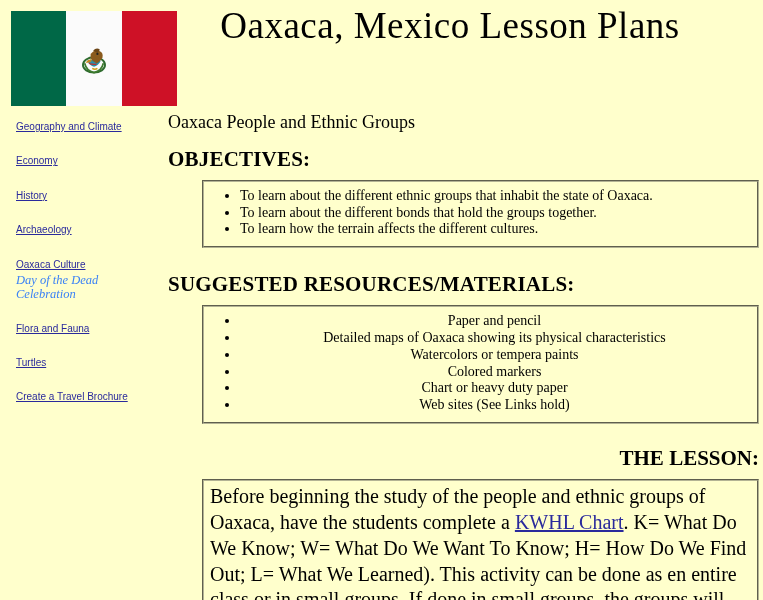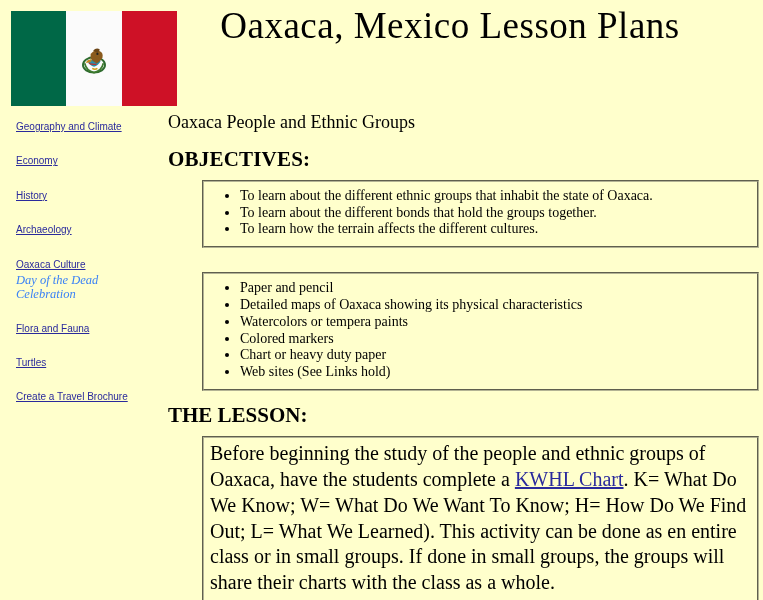--- a/index.html
+++ b/index.html
@@ -99,21 +99,21 @@
     margin: 5px 0 14px 0;
     line-height: 1.1;
     font-weight: normal;
   }
   .section-heading {
     font-size: 21px;
     font-weight: bold;
     margin: 8px 0 8px 0;
     letter-spacing: 0.2px;
   }
-  .section-heading.lesson { letter-spacing: 0px; }
+  .section-heading.lesson { letter-spacing: 0px; text-align: right; }
   .panel {
     border: 2px groove #b3b394;
     background: #ffffcc;
     margin: 0 0 26px 34px;
     padding: 6px 8px 8px 8px;
     box-sizing: border-box;
   }
   .panel ul {
     margin: 0;
     padding: 0 0 0 28px;
@@ -131,21 +131,21 @@
     margin: 0;
     font-size: 20px;
     line-height: 1.29;
   }
   .inline-link {
     color: #2a2a9c;
     text-decoration: underline;
     cursor: pointer;
   }
   .sp-obj  { margin-bottom: 24px; }
-  .sp-res  { margin-bottom: 12px; }
+  .sp-res  { margin-bottom: 22px; text-align: center; }
   .sp-les  { margin-bottom: 22px; }
 </style>
 </head>
 <body>
 
 <div class="header">
   <div class="flag">
     <div class="flag-band flag-green"></div>
     <div class="flag-band flag-white">
       <svg class="flag-emblem" viewBox="0 0 40 40">
@@ -212,20 +212,21 @@
 
     <div class="section-heading">OBJECTIVES:</div>
     <div class="panel sp-obj">
       <ul>
         <li>To learn about the different ethnic groups that inhabit the state of Oaxaca.</li>
         <li>To learn about the different bonds that hold the groups together.</li>
         <li>To learn how the terrain affects the different cultures.</li>
       </ul>
     </div>
 
+    <div class="section-heading">SUGGESTED RESOURCES/MATERIALS:</div>
     <div class="panel sp-res">
       <ul>
         <li>Paper and pencil</li>
         <li>Detailed maps of Oaxaca showing its physical characteristics</li>
         <li>Watercolors or tempera paints</li>
         <li>Colored markers</li>
         <li>Chart or heavy duty paper</li>
         <li>Web sites  (See Links hold)</li>
       </ul>
     </div>

